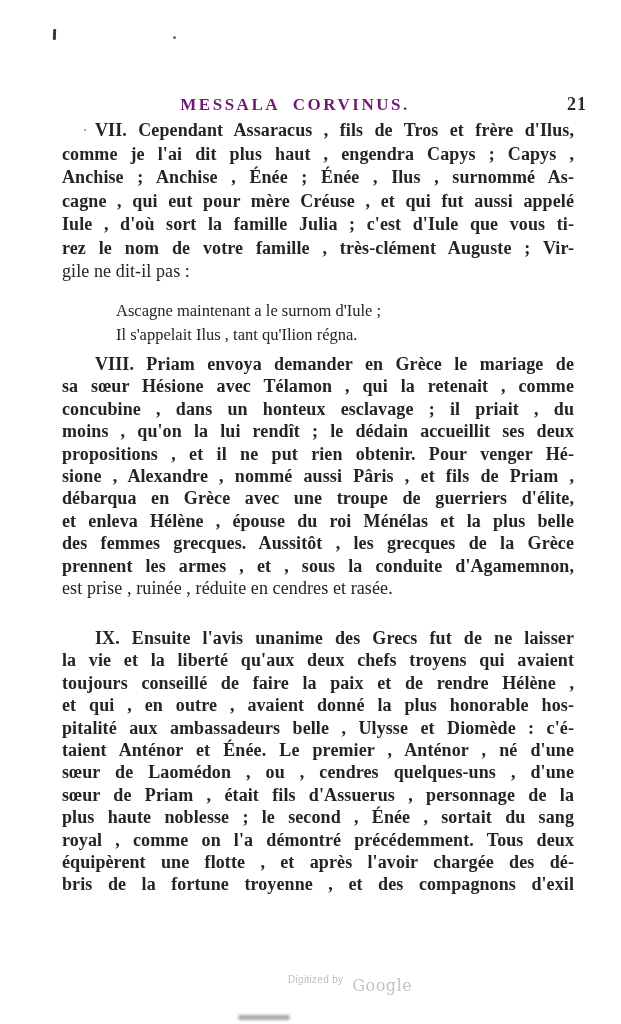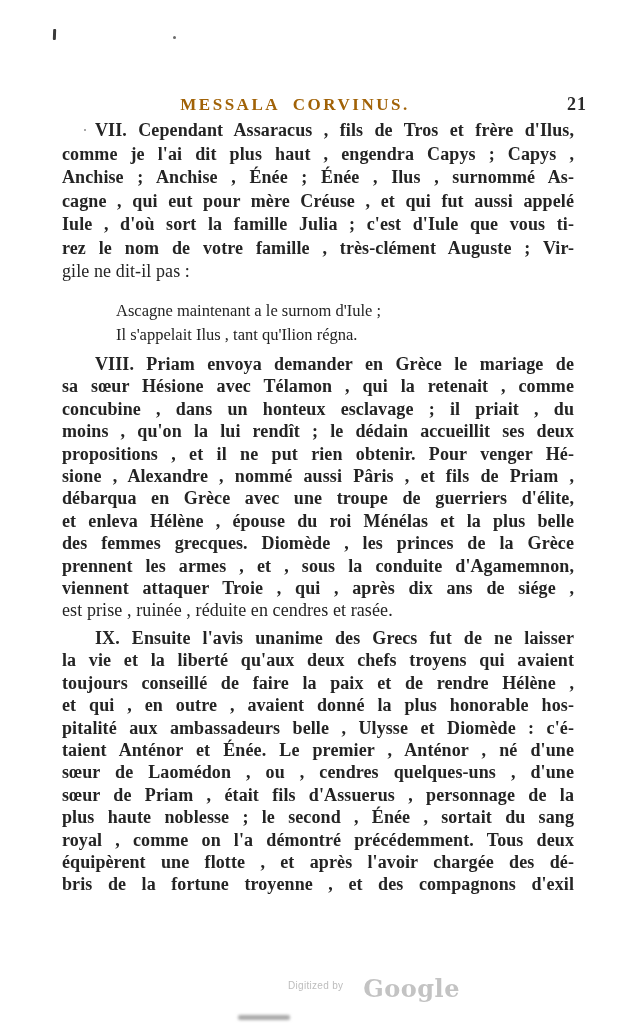--- a/index.html
+++ b/index.html
@@ -3,21 +3,21 @@
 <meta charset="utf-8">
 <style>
   html,body{margin:0;padding:0;background:#e9e9e9;}
   .page{
     position:relative;width:621px;height:1024px;background:#ffffff;
     overflow:hidden;font-family:"Liberation Serif", serif;color:#262626;
   }
   
   .running-head{
     position:absolute;top:95px;left:0;width:590px;text-align:center;
-    font-size:17px;font-weight:bold;letter-spacing:2.5px;word-spacing:7px;color:#a16207;
+    font-size:17px;font-weight:bold;letter-spacing:2.5px;word-spacing:7px;color:#701a75;
   }
   .page-num{
     position:absolute;top:94px;left:551px;font-size:18px;font-weight:bold;color:#2a2a2a;
     letter-spacing:1px;
     margin-left:16px;
   }
   
   .para{
     position:absolute;left:62px;width:512px;font-size:18px;color:#242424;
     letter-spacing:0.1px;
@@ -33,21 +33,21 @@
   .verse .line{height:23.5px;line-height:23.5px;}
   
   .tick{position:absolute;left:53px;top:29px;width:3px;height:11px;background:#3a3a3a;border-radius:1px;transform:rotate(2deg);}
   .speck{position:absolute;width:3px;height:3px;background:#6a6a6a;border-radius:50%;}
   .speck.s1{left:173px;top:36px;}
   .speck.s2{left:84px;top:129px;width:2px;height:2px;background:#8a8a8a;}
   .smudge{position:absolute;left:238px;top:1015px;width:52px;height:5px;background:#a8a8a8;filter:blur(1.5px);border-radius:2px;}
   
   .watermark{position:absolute;left:288px;top:974px;white-space:nowrap;}
   .wm-text{font-family:"Liberation Sans", sans-serif;font-size:10px;color:#bdbdbd;vertical-align:8px;letter-spacing:0.3px;}
-  .wm-logo{font-family:"DejaVu Serif", serif;font-size:24px;color:#c3c3c3;letter-spacing:0.5px;margin-left:16px;font-weight:bold;}
+  .wm-logo{font-family:"DejaVu Serif", serif;font-size:16px;color:#c3c3c3;letter-spacing:0.5px;margin-left:5px;}
 </style>
 </head>
 <body>
 
 <div class="page">
 
   <div class="tick"></div>
   <div class="speck s1"></div>
   <div class="speck s2"></div>
 
@@ -71,23 +71,22 @@
 
   <div class="para" style="top:353px;--lh:22.4px">
       <div class="line just indent">VIII. Priam envoya demander en Grèce le mariage de</div>
       <div class="line just">sa sœur Hésione avec Télamon , qui la retenait , comme</div>
       <div class="line just">concubine , dans un honteux esclavage ; il priait , du</div>
       <div class="line just">moins , qu'on la lui rendît ; le dédain accueillit ses deux</div>
       <div class="line just">propositions , et il ne put rien obtenir. Pour venger Hé-</div>
       <div class="line just">sione , Alexandre , nommé aussi Pâris , et fils de Priam ,</div>
       <div class="line just">débarqua en Grèce avec une troupe de guerriers d'élite,</div>
       <div class="line just">et enleva Hélène , épouse du roi Ménélas et la plus belle</div>
-      <div class="line just">des femmes grecques. Diomède , les princes de la Grèce</div>
+      <div class="line just">des femmes grecques. Aussitôt , les grecques de la Grèce</div>
       <div class="line just">prennent les armes , et , sous la conduite d'Agamemnon,</div>
-      <div class="line just">viennent attaquer Troie , qui , après dix ans de siége ,</div>
       <div class="line">est prise , ruinée , réduite en cendres et rasée.</div>
     </div>
 
   <div class="para" style="top:627px;--lh:22.4px">
       <div class="line just indent">IX. Ensuite l'avis unanime des Grecs fut de ne laisser</div>
       <div class="line just">la vie et la liberté qu'aux deux chefs troyens qui avaient</div>
       <div class="line just">toujours conseillé de faire la paix et de rendre Hélène ,</div>
       <div class="line just">et qui , en outre , avaient donné la plus honorable hos-</div>
       <div class="line just">pitalité aux ambassadeurs belle , Ulysse et Diomède : c'é-</div>
       <div class="line just">taient Anténor et Énée. Le premier , Anténor , né d'une</div>

